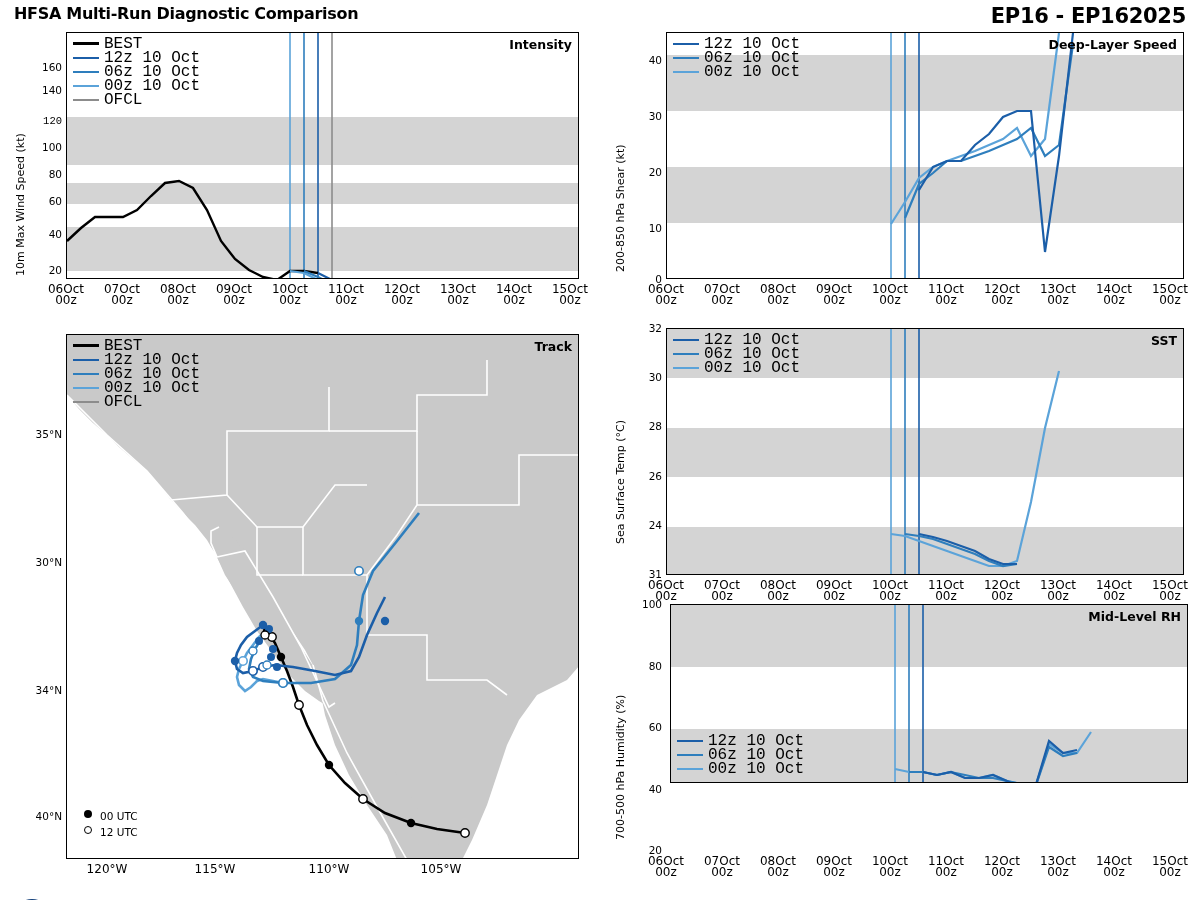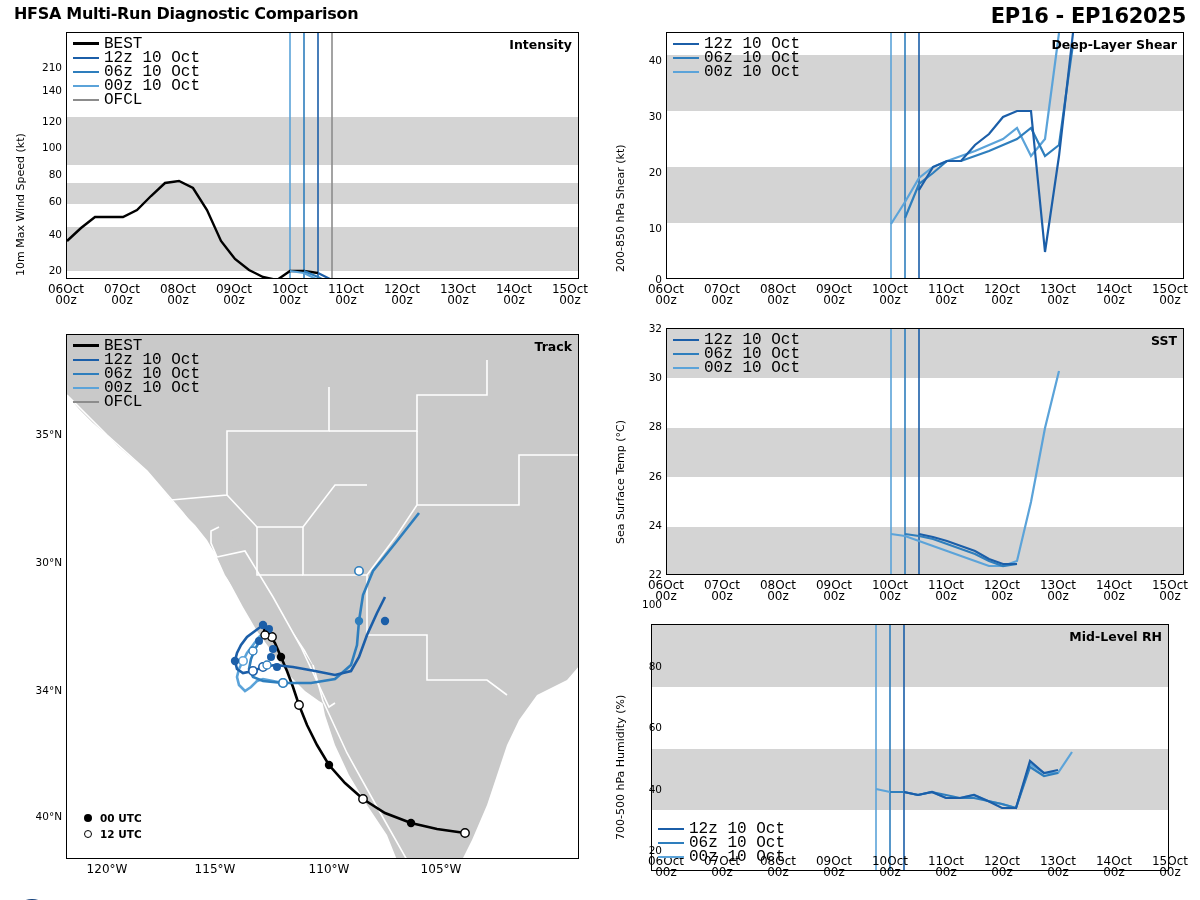--- a/index.html
+++ b/index.html
@@ -28,21 +28,21 @@
   }
   .ytick{position:absolute;font-size:10.5px;text-align:right;white-space:nowrap;}
   .xtick{position:absolute;font-size:12px;text-align:center;white-space:nowrap;line-height:11px;}
   .legend{position:absolute;z-index:30;background:transparent;}
   .legend .row{display:flex;align-items:center;height:13px;margin-bottom:1px;}
   .legend .swatch{width:26px;height:0;border-top-width:2.6px;border-top-style:solid;margin-right:5px;}
   .legend .lbl{font-size:16px;white-space:nowrap;font-family:Liberation Mono, monospace;}
   svg{position:absolute;left:0;top:0;overflow:visible;}
   .logo{position:absolute;left:10px;bottom:4px;}
   .marker-legend{position:absolute;font-size:10.5px;}
-  .marker-legend .mrow{display:flex;align-items:center;height:16px;font-weight:bold;}
+  .marker-legend .mrow{display:flex;height:16px;}
   .dot-filled{width:8px;height:8px;border-radius:50%;background:#000;margin-right:8px;margin-left:3px;}
   .dot-open{width:8px;height:8px;border-radius:50%;background:#fff;border:1.2px solid #000;box-sizing:border-box;margin-right:8px;margin-left:3px;}
 </style>
 </head>
 <body>
 
 <div class="title-left">HFSA Multi-Run Diagnostic Comparison</div>
 <div class="title-right">EP16 - EP162025</div>
 
 <div class="panel" style="left:0px;top:26px;width:590px;height:300px;">
@@ -90,23 +90,23 @@
           <span class="swatch" style="border-top-color:#5ba3d9;"></span>
           <span class="lbl">00z 10 Oct</span>
         </div>
       <div class="row">
           <span class="swatch" style="border-top-color:#8c8c8c;"></span>
           <span class="lbl">OFCL</span>
         </div>
     </div>
   </div>
 
-  <div class="ytick" style="left:30px;top:35px;width:32px;">210</div>
+  <div class="ytick" style="left:30px;top:35px;width:32px;">160</div>
   <div class="ytick" style="left:30px;top:58px;width:32px;">140</div>
-  <div class="ytick" style="left:30px;top:89px;width:32px;">120</div>
+  <div class="ytick" style="left:30px;top:89px;width:32px;font-family:Liberation Mono, monospace;">120</div>
   <div class="ytick" style="left:30px;top:115px;width:32px;">100</div>
   <div class="ytick" style="left:30px;top:142px;width:32px;">80</div>
   <div class="ytick" style="left:30px;top:169px;width:32px;">60</div>
   <div class="ytick" style="left:30px;top:202px;width:32px;">40</div>
   <div class="ytick" style="left:30px;top:238px;width:32px;">20</div>
 
   <div class="xtick" style="left:46px;top:258px;width:40px;"><span>06Oct</span><br><span>00z</span></div>
   <div class="xtick" style="left:102px;top:258px;width:40px;"><span>07Oct</span><br><span>00z</span></div>
   <div class="xtick" style="left:158px;top:258px;width:40px;"><span>08Oct</span><br><span>00z</span></div>
   <div class="xtick" style="left:214px;top:258px;width:40px;"><span>09Oct</span><br><span>00z</span></div>
@@ -255,21 +255,21 @@
       <line x1="238" y1="0" x2="238" y2="247" stroke="#2e7ebd" stroke-width="1.6"></line>
       <line x1="252" y1="0" x2="252" y2="247" stroke="#1b5ea8" stroke-width="1.6"></line>
 
       <polyline fill="none" stroke="#5ba3d9" stroke-width="2.2" points="224,191 238,169 252,145 266,134 280,128 294,123 308,118 322,112 336,106 350,95 364,123 378,106 392,0"></polyline>
 
       <polyline fill="none" stroke="#2e7ebd" stroke-width="2.2" points="238,185 252,151 266,140 280,128 294,128 308,123 322,118 336,112 350,106 364,95 378,123 392,112 406,11"></polyline>
 
       <polyline fill="none" stroke="#1b5ea8" stroke-width="2.2" points="252,157 266,134 280,128 294,128 308,112 322,101 336,84 350,78 364,78 378,219 392,123 406,0"></polyline>
     </svg>
 
-    <div class="panel-label">Deep-Layer Shear</div>
+    <div class="panel-label">Deep-Layer Speed</div>
 
     <div class="legend" style="left:6px;top:4px;">
       <div class="row">
           <span class="swatch" style="border-top-color:#1b5ea8;"></span>
           <span class="lbl">12z 10 Oct</span>
         </div>
       <div class="row">
           <span class="swatch" style="border-top-color:#2e7ebd;"></span>
           <span class="lbl">06z 10 Oct</span>
         </div>
@@ -334,38 +334,38 @@
           <span class="lbl">00z 10 Oct</span>
         </div>
     </div>
   </div>
 
   <div class="ytick" style="left:32px;top:0px;width:30px;">32</div>
   <div class="ytick" style="left:32px;top:49px;width:30px;">30</div>
   <div class="ytick" style="left:32px;top:98px;width:30px;">28</div>
   <div class="ytick" style="left:32px;top:148px;width:30px;">26</div>
   <div class="ytick" style="left:32px;top:197px;width:30px;">24</div>
-  <div class="ytick" style="left:32px;top:246px;width:30px;">22</div>
+  <div class="ytick" style="left:32px;top:246px;width:30px;">31</div>
 
   <div class="xtick" style="left:46px;top:258px;width:40px;"><span>06Oct</span><br><span>00z</span></div>
   <div class="xtick" style="left:102px;top:258px;width:40px;"><span>07Oct</span><br><span>00z</span></div>
   <div class="xtick" style="left:158px;top:258px;width:40px;"><span>08Oct</span><br><span>00z</span></div>
   <div class="xtick" style="left:214px;top:258px;width:40px;"><span>09Oct</span><br><span>00z</span></div>
   <div class="xtick" style="left:270px;top:258px;width:40px;"><span>10Oct</span><br><span>00z</span></div>
   <div class="xtick" style="left:326px;top:258px;width:40px;"><span>11Oct</span><br><span>00z</span></div>
   <div class="xtick" style="left:382px;top:258px;width:40px;"><span>12Oct</span><br><span>00z</span></div>
   <div class="xtick" style="left:438px;top:258px;width:40px;"><span>13Oct</span><br><span>00z</span></div>
   <div class="xtick" style="left:494px;top:258px;width:40px;"><span>14Oct</span><br><span>00z</span></div>
   <div class="xtick" style="left:550px;top:258px;width:40px;"><span>15Oct</span><br><span>00z</span></div>
 </div>
 
 <div class="panel" style="left:600px;top:598px;width:600px;height:290px;">
   <div class="ylabel" style="left:14px;top:242px;">700-500 hPa Humidity (%)</div>
 
-  <div class="plotbox" style="left:51px;top:6px;width:518px;height:247px;margin-top:20px;">
+  <div class="plotbox" style="left:70px;top:6px;width:518px;height:179px;">
     <div class="band" style="top:0px;height:61.75px;"></div>
     <div class="band" style="top:123.5px;height:61.75px;"></div>
 
     <svg width="518" height="247" viewBox="0 0 518 247">
       <line x1="224" y1="0" x2="224" y2="247" stroke="#5ba3d9" stroke-width="1.6"></line>
       <line x1="238" y1="0" x2="238" y2="247" stroke="#2e7ebd" stroke-width="1.6"></line>
       <line x1="252" y1="0" x2="252" y2="247" stroke="#1b5ea8" stroke-width="1.6"></line>
 
       <polyline fill="none" stroke="#5ba3d9" stroke-width="2.2" points="224,164 238,167 252,167 266,170 280,167 294,173 308,173 322,170 336,176 350,179 364,183 378,139 392,148 406,148 420,127"></polyline>
 

